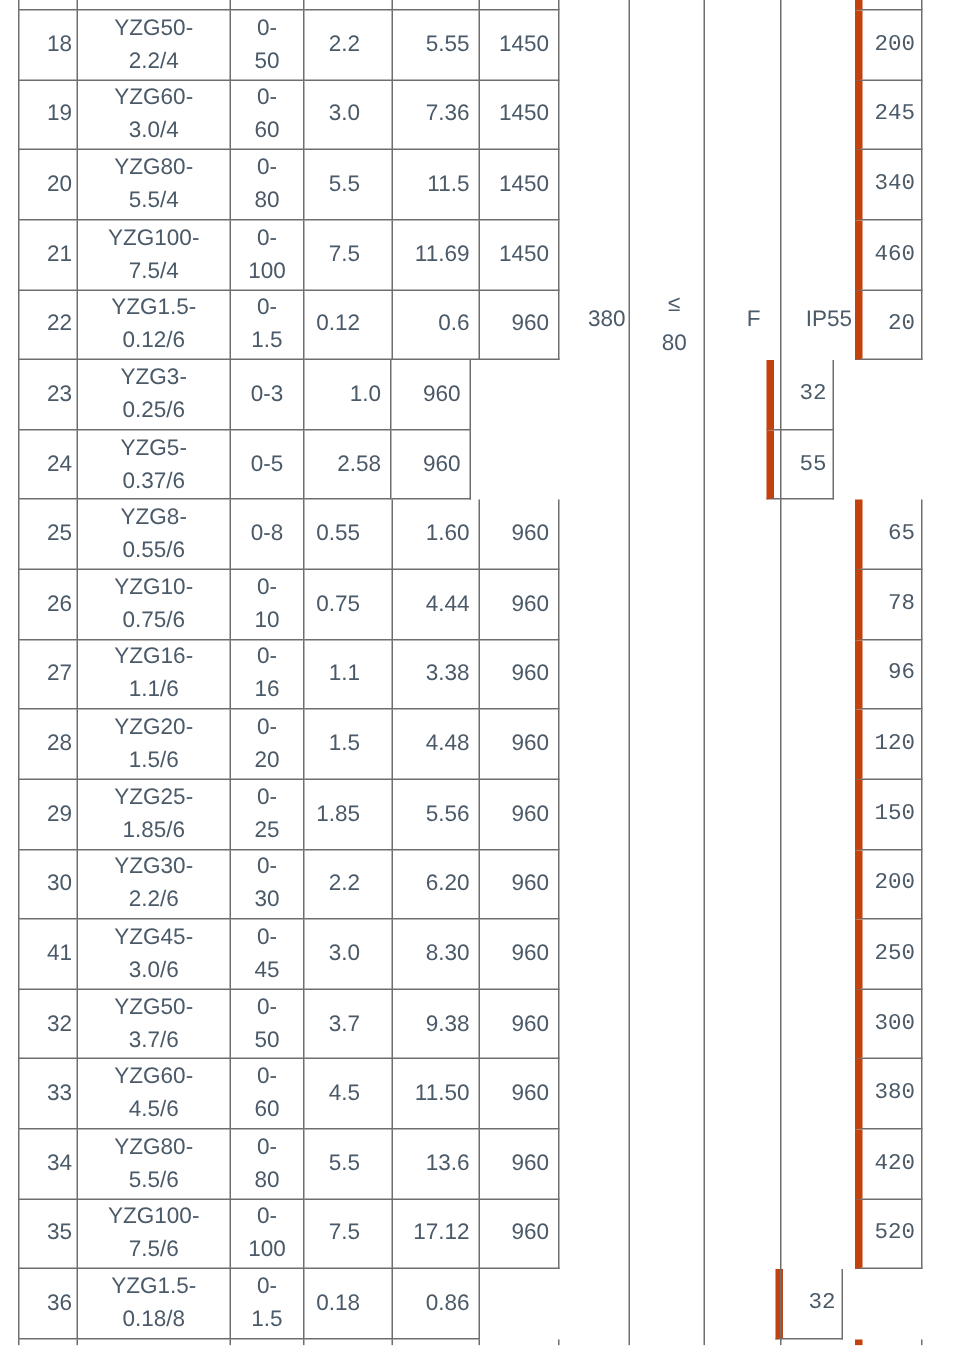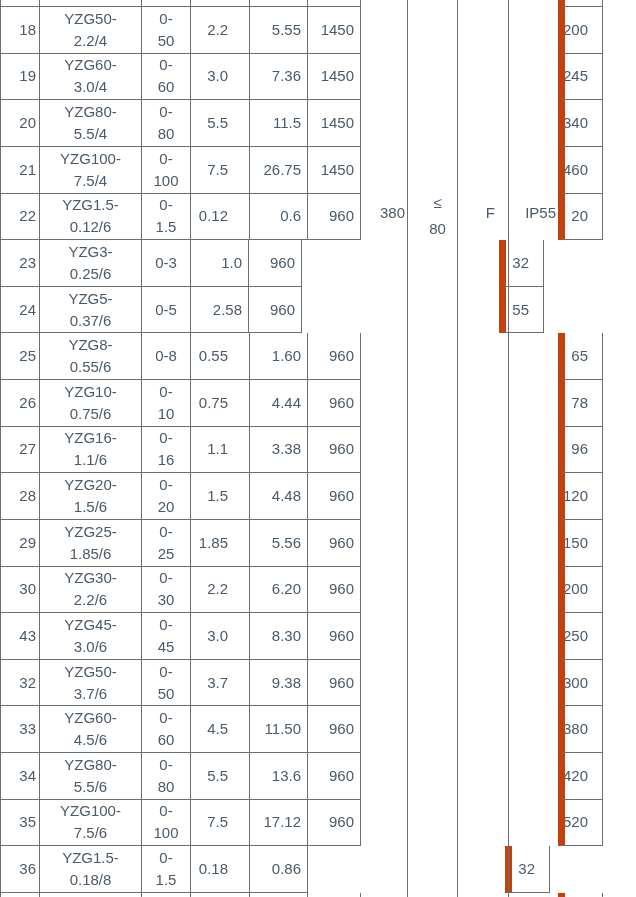--- a/index.html
+++ b/index.html
@@ -6,21 +6,21 @@
   .page{
     position:relative;
     width:636px;height:897px;
     background:#ffffff;
     font-family:"Liberation Sans", sans-serif;
     font-size:15px;
     color:#4b5a68;
     overflow:hidden;
   }
   .spec-table{
-    position:absolute;left:0;top:0;
+    position:absolute;left:12px;top:0;
     width:603px;height:897px;
   }
   .rows{display:flex;flex-direction:column;height:886px;}
   .row{display:flex;flex:1 1 0;min-height:0;}
   .sliver{display:flex;}
   .sliver.top{height:7px;}
   .sliver.bottom{height:4px;}
   .cell{
     box-sizing:border-box;
     border-right:1px solid #6e6e6e;
@@ -30,21 +30,21 @@
     overflow:hidden;
   }
   .sliver.bottom .cell{border-bottom:none;}
   .c-no{width:40px;border-left:1px solid #6e6e6e;justify-content:flex-end;padding-right:3px;}
   .c-model{width:102px;justify-content:center;text-align:center;white-space:pre-line;}
   .c-range{width:49px;justify-content:center;text-align:center;white-space:pre-line;}
   .c-power{width:59px;justify-content:flex-end;padding-right:21px;}
   .c-current{width:58px;justify-content:flex-end;padding-right:6px;}
   .c-speed{width:53px;justify-content:flex-end;padding-right:6px;}
   .c-gap{width:197px;border-right:none;border-bottom:none;}
-  .c-weight{width:45px;border-left:7px solid #c2410c;justify-content:flex-end;padding-right:14px;}
+  .c-weight{width:45px;border-left:5px solid #c2410c;justify-content:flex-end;padding-right:4px;font-family:Liberation Mono, monospace;}
   
   .merged-overlay{
     position:absolute;left:361px;top:0;width:197px;height:897px;
     display:flex;pointer-events:none;
   }
   .mcell{box-sizing:border-box;position:relative;height:100%;}
   .mcell.b{border-right:1px solid #6e6e6e;}
   .m1{width:47px;} .m2{width:50px;} .m3{width:51px;} .m4{width:49px;}
   .mtext{
     position:absolute;left:0;right:0;
@@ -113,21 +113,21 @@
     <div class="cell c-weight">340</div>
   </div>
 
   <div class="row">
     <div class="cell c-no">21</div>
     <div class="cell c-model">YZG100-
 7.5/4</div>
     <div class="cell c-range">0-
 100</div>
     <div class="cell c-power">7.5</div>
-    <div class="cell c-current">26.75</div>
+    <div class="cell c-current">11.69</div>
     <div class="cell c-speed">1450</div>
     <div class="cell c-gap"></div>
     <div class="cell c-weight">460</div>
   </div>
 
   <div class="row">
     <div class="cell c-no">22</div>
     <div class="cell c-model">YZG1.5-
 0.12/6</div>
     <div class="cell c-range">0-
@@ -232,21 +232,21 @@
     <div class="cell c-range">0-
 30</div>
     <div class="cell c-power">2.2</div>
     <div class="cell c-current">6.20</div>
     <div class="cell c-speed">960</div>
     <div class="cell c-gap"></div>
     <div class="cell c-weight">200</div>
   </div>
 
   <div class="row">
-    <div class="cell c-no">43</div>
+    <div class="cell c-no">41</div>
     <div class="cell c-model">YZG45-
 3.0/6</div>
     <div class="cell c-range">0-
 45</div>
     <div class="cell c-power">3.0</div>
     <div class="cell c-current">8.30</div>
     <div class="cell c-speed">960</div>
     <div class="cell c-gap"></div>
     <div class="cell c-weight">250</div>
   </div>

